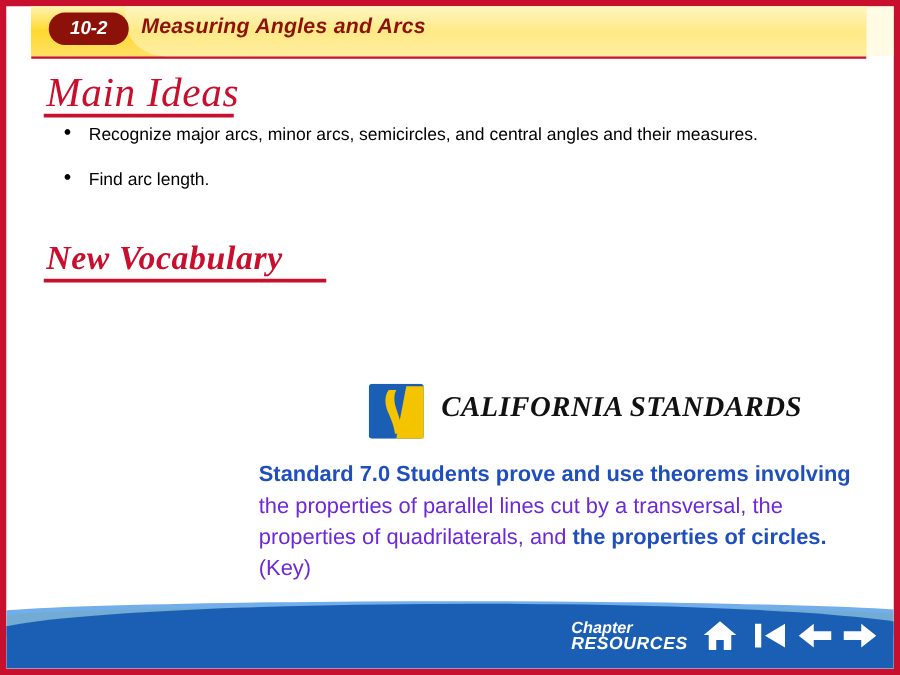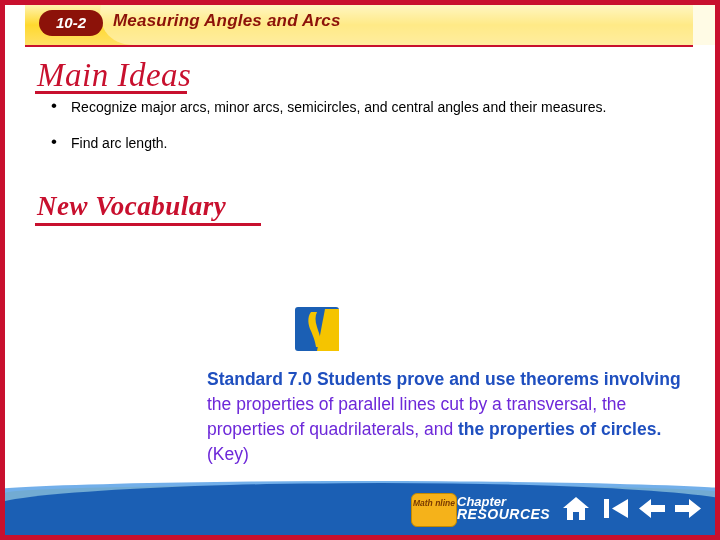--- a/index.html
+++ b/index.html
@@ -323,33 +323,33 @@
   <div id="new-vocab-title">New Vocabulary</div>
   <div id="new-vocab-underline"></div>
 
   <div id="ca-standards">
     <div id="ca-head">
       <svg id="ca-bear-icon" viewBox="0 0 48 44">
         <rect x="0" y="0" width="44" height="44" rx="3" fill="#1b5fb4"></rect>
         <path d="M30 2 L44 2 L44 44 L22 44 Z" fill="#f5c400"></path>
         <path d="M16 5 C12 10 13 18 16 24 C18 29 20 33 21 40 L27 40 C26 31 24 26 22 20 C20 14 20 9 22 5 Z" fill="#f5c400"></path>
       </svg>
+      <div id="ca-title">CALIFORNIA STANDARDS</div>
     </div>
     <div id="ca-body">
       <span class="hl-blue">Standard 7.0  Students prove and use theorems involving</span><span class="plain"> the properties of parallel lines cut by a transversal, the properties of quadrilaterals, and </span><span class="hl-blue">the properties of circles.</span><span class="plain"> (Key)</span>
     </div>
   </div>
 
   <div id="footer">
     <div id="footer-wave-yellow"></div>
     <div id="footer-wave-light"></div>
     <div id="footer-wave-blue"></div>
 
     <div id="footer-items">
-      <div id="math-online-badge">Math nline</div>
 
       <div id="chapter-resources">
         <div>Chapter</div>
         <div class="cr-sub">RESOURCES</div>
       </div>
 
       <div class="nav-btn" id="home-btn">
         <svg class="nav-arrow-svg" width="30" height="30" viewBox="0 0 30 30">
           <path d="M15 4 L28 15 L24 15 L24 27 L18 27 L18 19 L12 19 L12 27 L6 27 L6 15 L2 15 Z" fill="#ffffff"></path>
         </svg>

